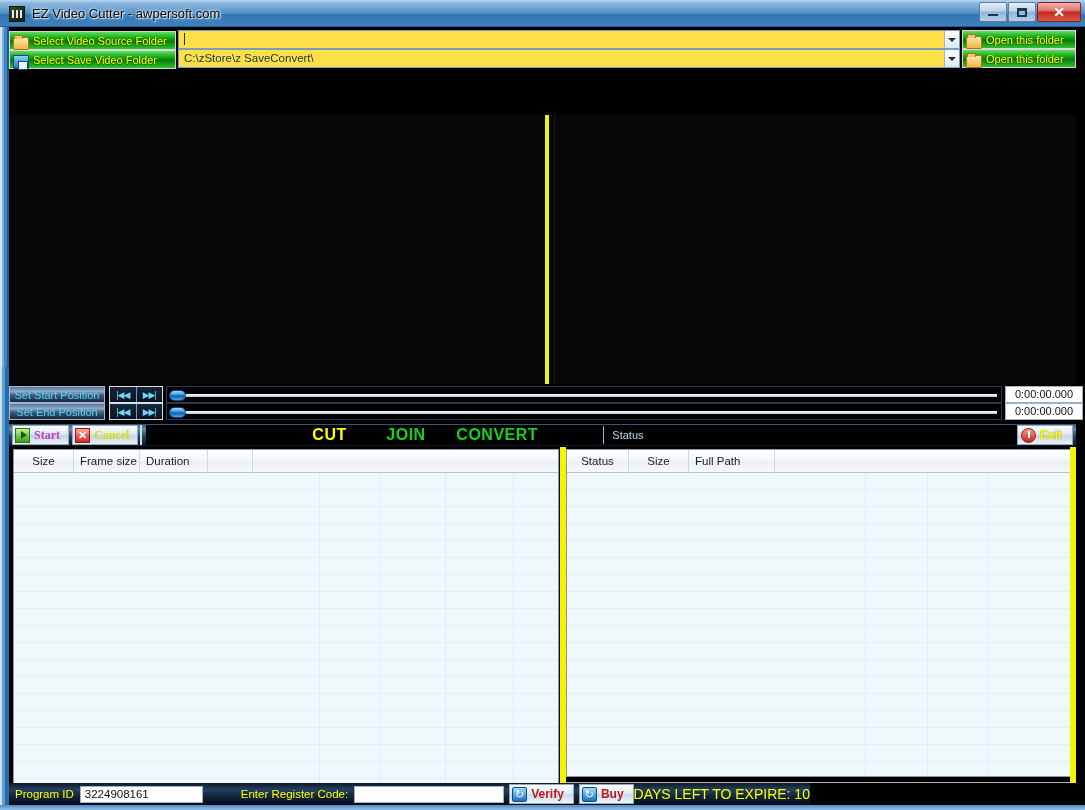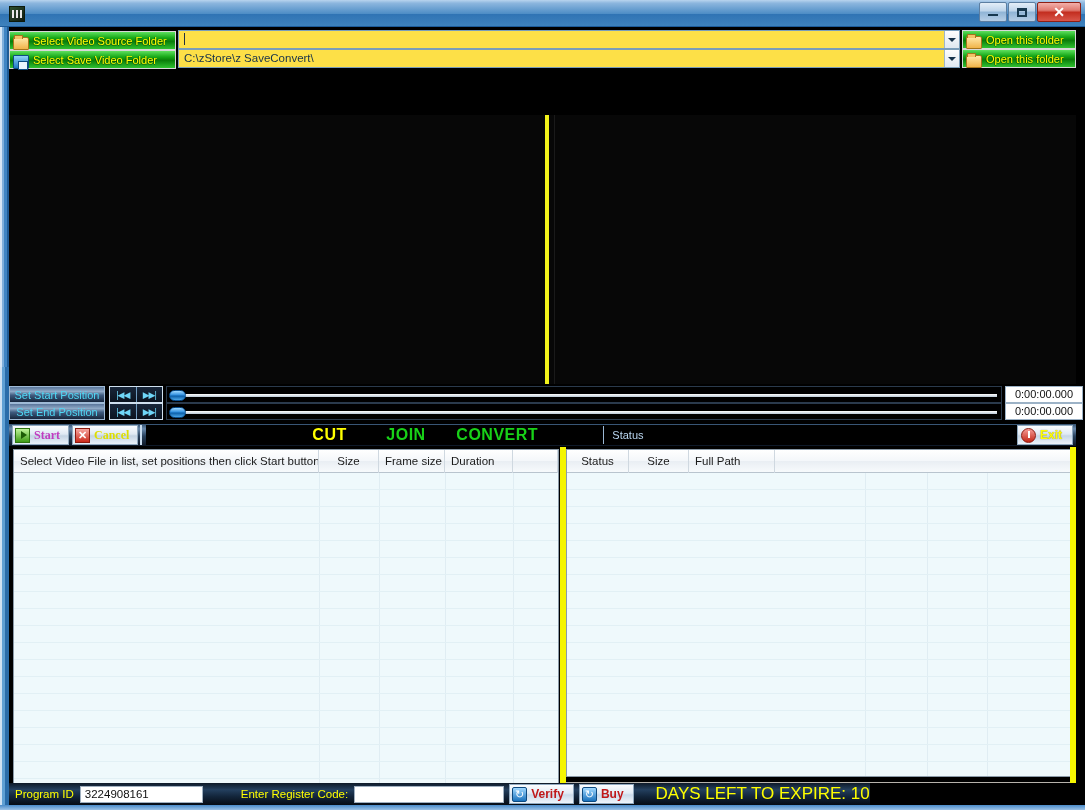--- a/index.html
+++ b/index.html
@@ -301,36 +301,37 @@
     height:20px; display:flex; align-items:center; padding:0 9px 0 2px; margin-left:5px;
     background:linear-gradient(180deg,#fbfdff 0%, #e2ecf6 45%, #cbdaea 55%, #eff5fb 100%);
     border:1px solid #92aac0;
   }
   .refresh-ic {
     width:15px;height:15px; margin-right:4px;
     background:linear-gradient(180deg,#9fd8ff,#1a72bd); border:1px solid #0d4a80;
     border-radius:2px; color:#fff; font-size:11px; display:flex; align-items:center; justify-content:center;
   }
   .fbtn2 .t { color:#c0181a; font-size:12px; font-weight:bold; }
-  .f-expire { color:#ffff00; font-size:17px; margin-left:22px; white-space:nowrap; }
+  .f-expire { color:#ffff00; font-size:14px; margin-left:0; white-space:nowrap; }
   .footer-black { flex:1 1 auto; height:22px; background:#000; margin-left:0; }
   .f-bottomstrip {
     position:absolute; left:0; bottom:0; width:1085px; height:5px;
     background:linear-gradient(180deg,#4a8bc9,#9cc3e8);
   }
 </style>
 </head>
 <body>
 
 <div class="app">
 
   <div class="titlebar">
     <div class="tb-icon">
         <i></i>
       </div>
+    <div class="tb-title">EZ Video Cutter - awpersoft.com</div>
     <div class="tb-btns">
       <div class="tb-btn">
           <i class="min"></i>
         </div>
       <div class="tb-btn">
           <i class="max"></i>
         </div>
       <div class="tb-btn close">✕</div>
     </div>
   </div>
@@ -435,21 +436,20 @@
         <span class="status-lbl">Status</span>
       </div>
       <div class="exitbtn">
         <span class="pwr-ic"></span>
         <span class="t">Exit</span>
       </div>
     </div>
 
     <div class="listpane" style="left:13px; top:422px; width:546px; height:352px;">
       <div class="lhead">
-        <div class="hc" style="width:305px;">Select Video File in list, set positions then click Start button</div>
         <div class="hc num" style="width:60px;">Size</div>
         <div class="hc num" style="width:66px;">Frame size</div>
         <div class="hc" style="width:68px;">Duration</div>
         <div class="hc" style="width:45px;"></div>
       </div>
       <div class="colline" style="left:305px;"></div>
       <div class="colline" style="left:365px;"></div>
       <div class="colline" style="left:431px;"></div>
       <div class="colline" style="left:499px;"></div>
       <div class="lbodyrows">

